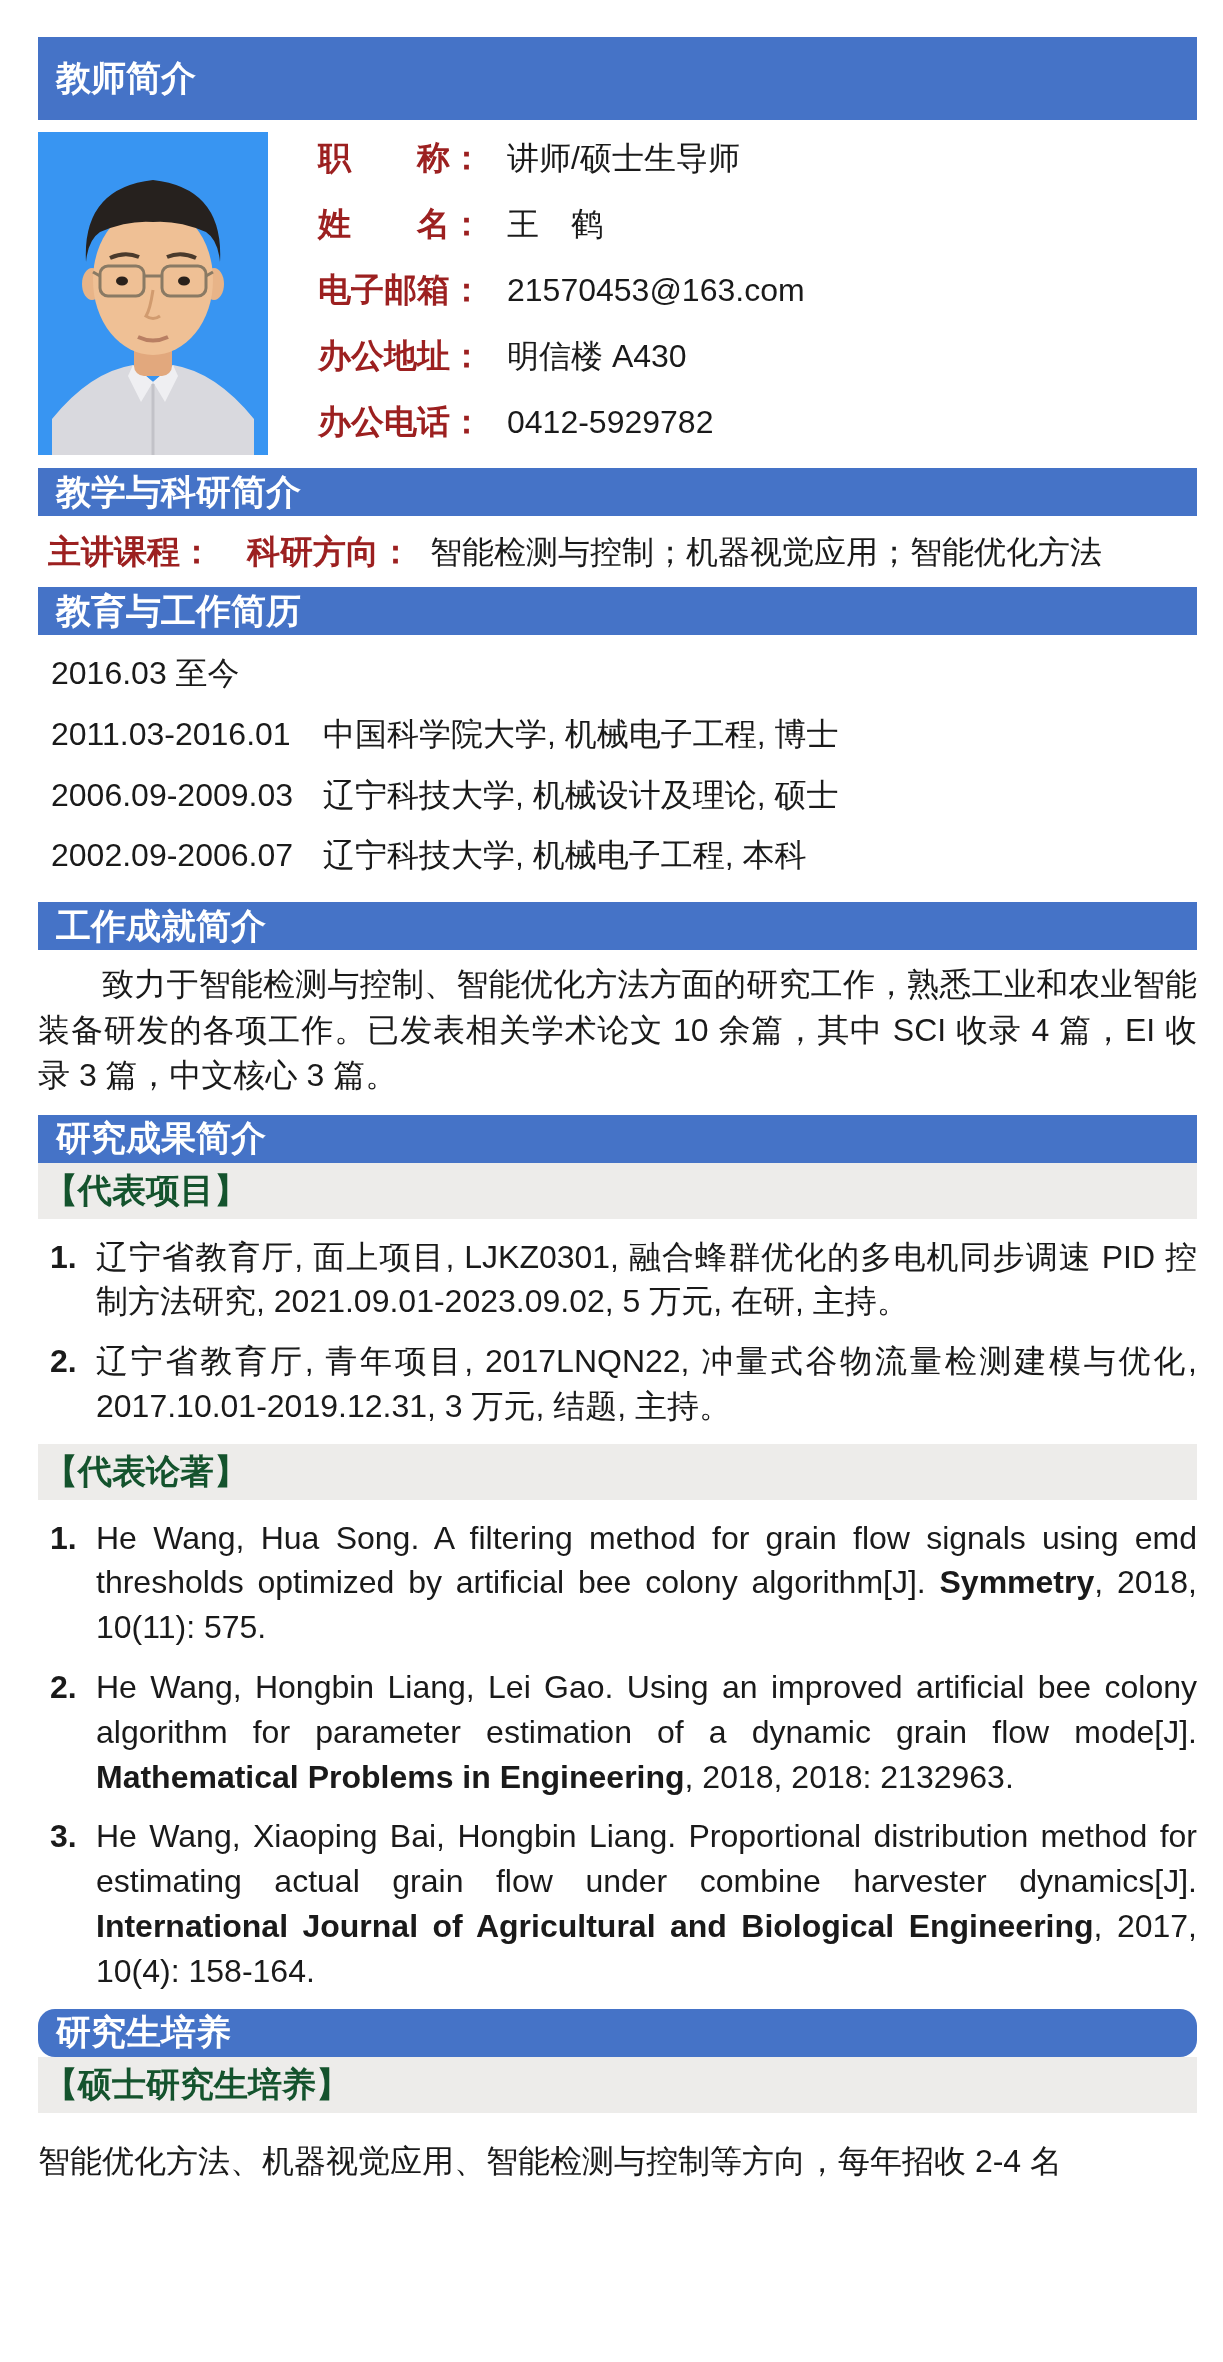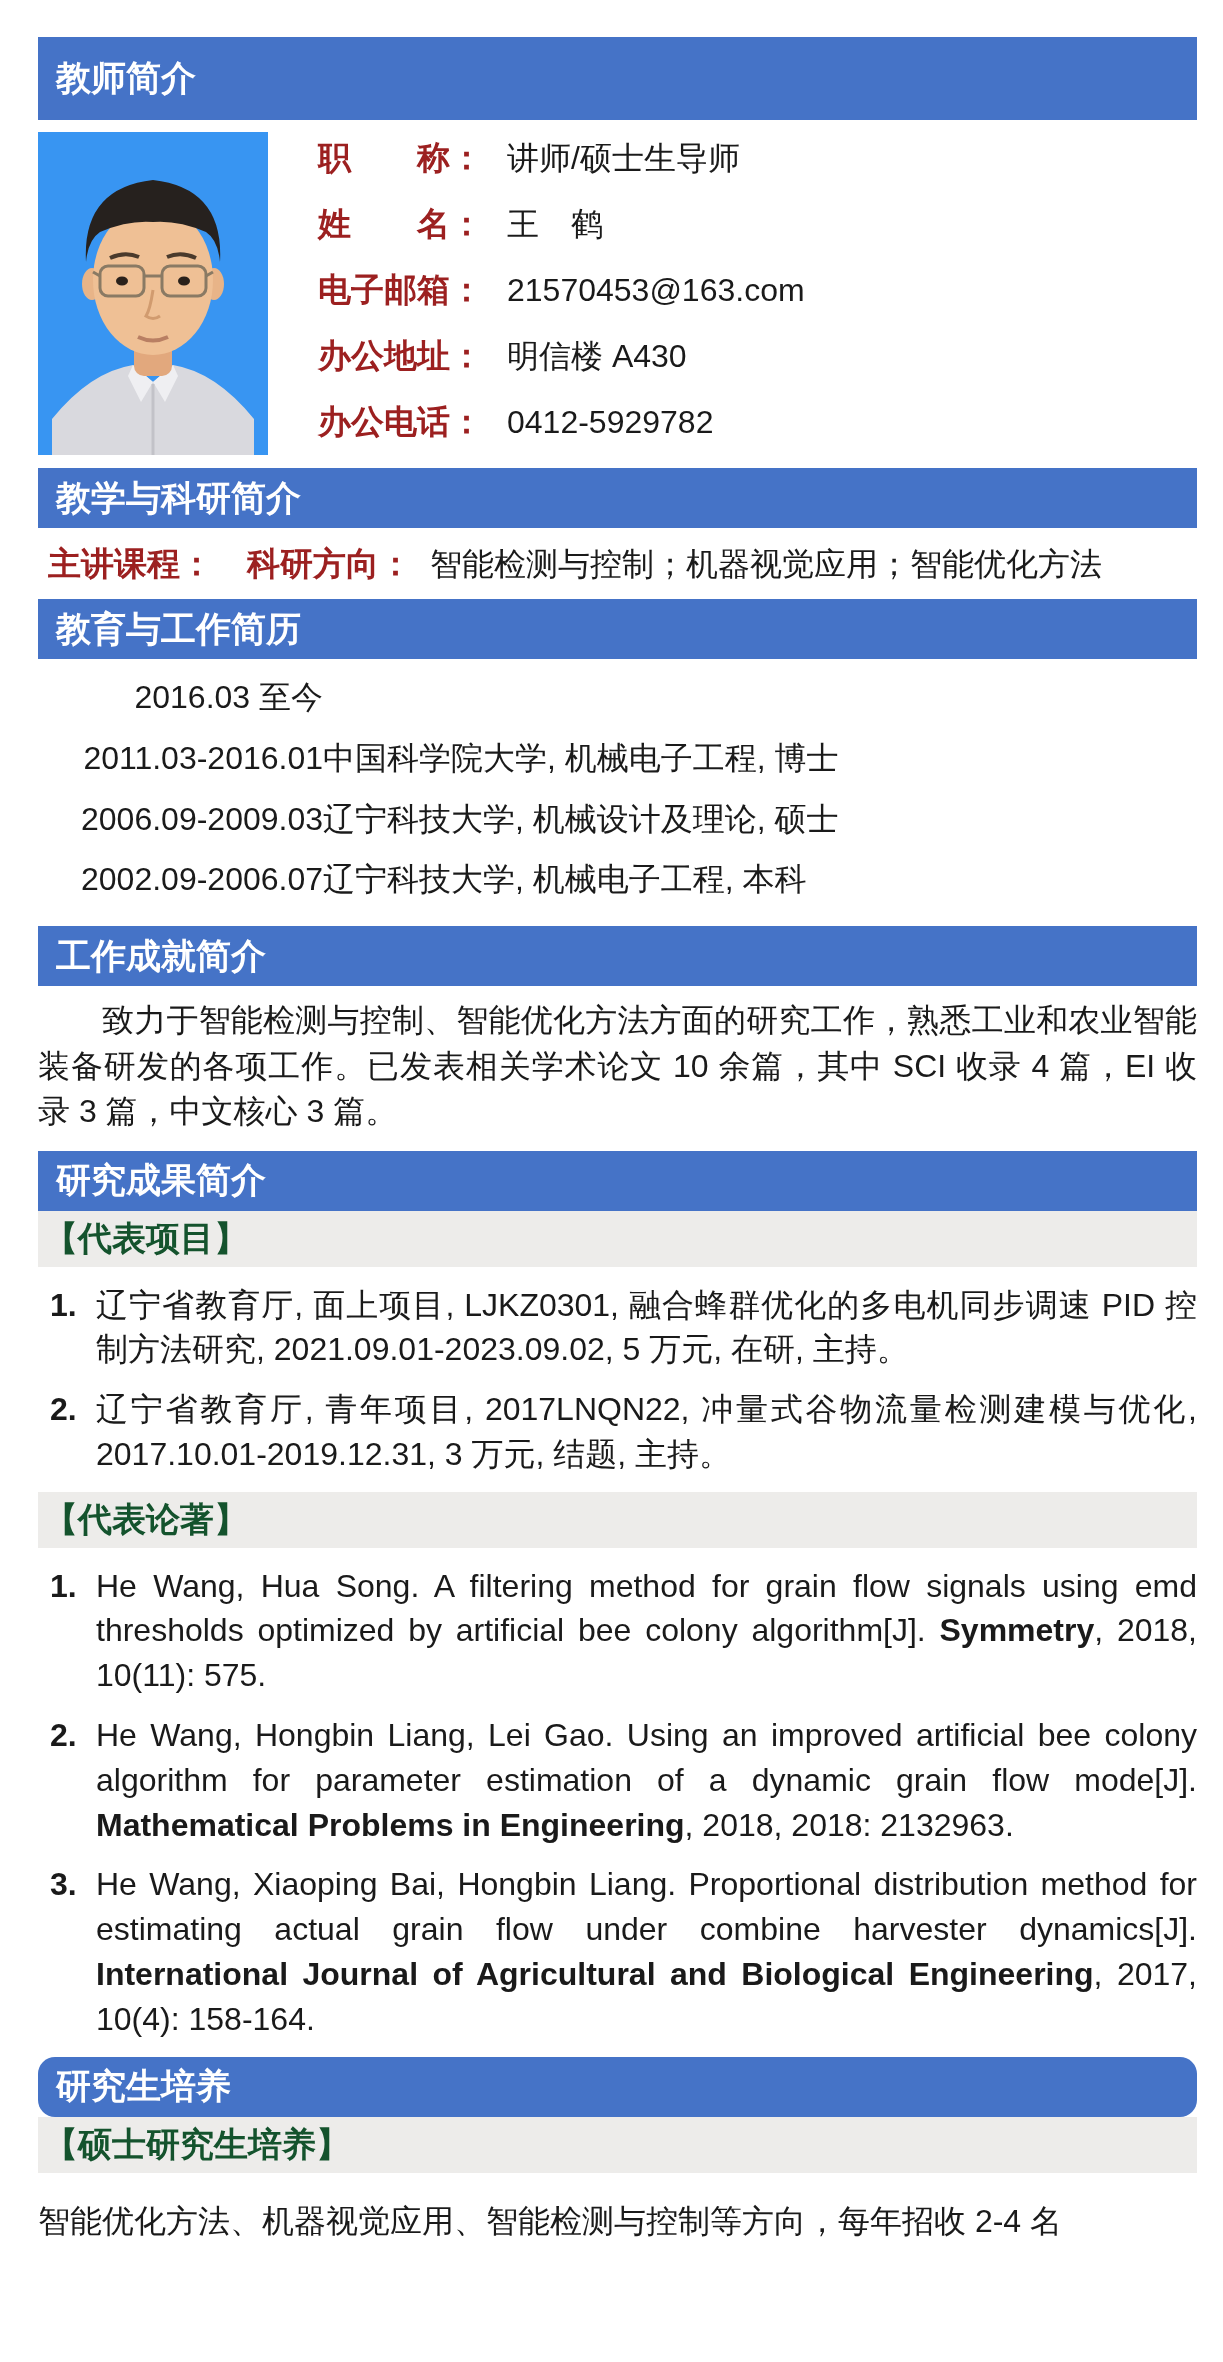--- a/index.html
+++ b/index.html
@@ -5,39 +5,39 @@
   html,body{margin:0;padding:0;background:#ffffff;}
   body{
     width:1223px;height:2362px;
     font-family:"Liberation Sans","DejaVu Sans",sans-serif;
     font-size:32px;color:#1a1a1a;
   }
   .page{box-sizing:border-box;width:1223px;height:2362px;padding:37px 26px 0 38px;overflow:hidden;}
 
   .bar{
     background:#4573C7;color:#ffffff;font-weight:700;font-size:35px;
-    height:60px;display:flex;align-items:center;padding-left:18px;box-sizing:border-box;
+    height:48px;display:flex;align-items:center;padding-left:18px;box-sizing:border-box;
   }
   .bar-first{height:83px;}
 
   
   .profile{display:flex;margin:12px 0 13px;}
   .photo{width:230px;height:323px;flex:none;display:block;}
   .fields{margin-left:50px;display:flex;flex-direction:column;justify-content:space-between;padding:4px 0 10px;}
   .field{display:flex;align-items:baseline;}
   .flabel{color:#9C2020;font-weight:700;margin-right:24px;white-space:pre;font-size:33px;}
   .fvalue{white-space:pre;}
 
   
   .teach{padding:14px 0 12px 10px;display:flex;flex-direction:row;gap:16px;}
   .trow{display:flex;align-items:baseline;}
   .tlabel{color:#9C2020;font-weight:700;margin-right:18px;font-size:33px;white-space:pre;}
 
   
-  .timeline{padding:16px 0 8px 13px;text-align:right;}
+  .timeline{padding:16px 0 8px 13px;}
   .edurow{display:flex;margin-bottom:16px;line-height:1.4;}
   .edate{width:272px;flex:none;}
 
   
   .para{margin:12px 0 16px;line-height:1.42;text-align:justify;text-indent:2em;}
 
   
   .band{
     background:#EDECEA;height:56px;display:flex;align-items:center;
     padding-left:6px;color:#14532d;font-weight:700;font-size:34px;box-sizing:border-box;

